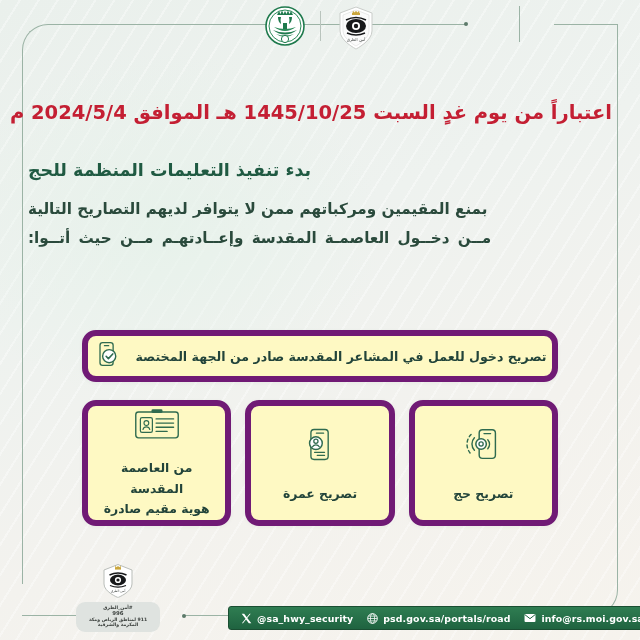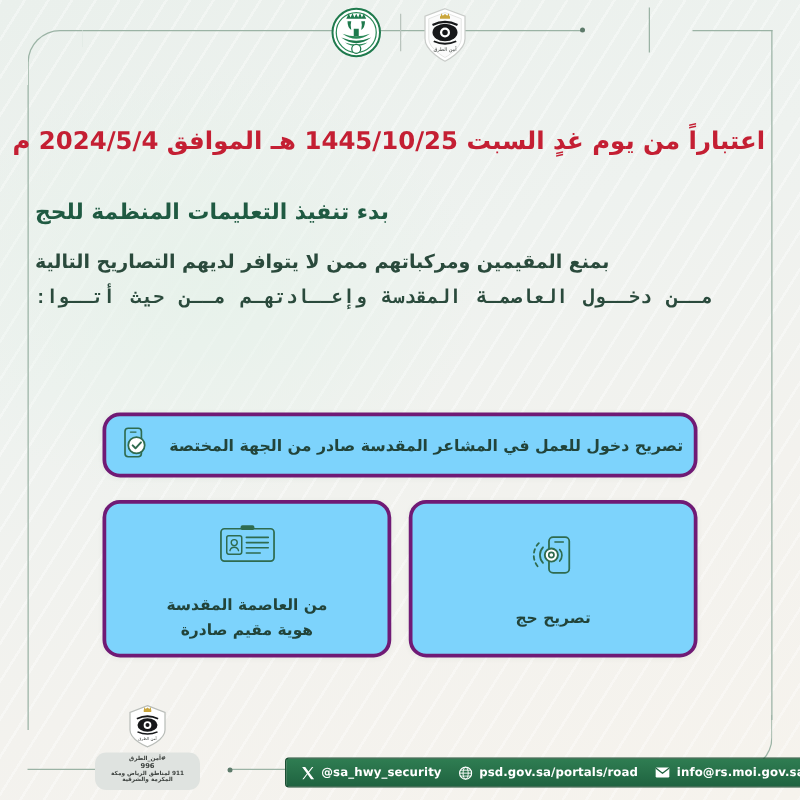--- a/index.html
+++ b/index.html
@@ -121,35 +121,34 @@
   }
   .line-green {
     color: #2a4a3c;
     font-size: 15.2px;
     font-weight: 700;
     line-height: 1.95;
     letter-spacing: .1px;
   }
   .line-green.spread {
     word-spacing: 3px;
-    font-family: Liberation Mono, monospace;
   }
 
   
   .cards-wrap {
     position: absolute;
     left: 0; right: 0;
     top: 330px;
     padding: 0 82px;
     z-index: 5;
   }
 
   .card {
-    background: #7dd3fc;
-    border: 3px solid #701a75;
+    background: #fef9c3;
+    border: 6px solid #701a75;
     border-radius: 14px;
     box-shadow: 0 1px 4px rgba(40,70,55,.05);
   }
 
   .card-wide {
     display: flex;
     flex-direction: row;
     align-items: center;
     justify-content: center;
     gap: 14px;
@@ -350,20 +349,34 @@
           <circle cx="20" cy="21" r="5.5" fill="#ffffff" stroke="#2f6b4f" stroke-width="1.6"></circle>
           <circle cx="20" cy="21" r="2.2" fill="none" stroke="#2f6b4f" stroke-width="1.4"></circle>
           <path d="M13 14.5 a9.5 9.5 0 0 0 0 13" fill="none" stroke="#2f6b4f" stroke-width="1.5" stroke-linecap="round"></path>
           <path d="M9.5 11 a14.5 14.5 0 0 0 0 20.5" fill="none" stroke="#2f6b4f" stroke-width="1.5" stroke-linecap="round" stroke-dasharray="3 3"></path>
           <path d="M27 16.5 a7 7 0 0 1 0 9.5" fill="none" stroke="#2f6b4f" stroke-width="1.4" stroke-linecap="round"></path>
         </svg>
       </span>
       <span class="label">تصريح حج</span>
     </div>
 
+    <div class="card card-sm">
+      <span class="icon-box">
+        <svg viewBox="0 0 44 44" width="40" height="40" aria-hidden="true">
+          <rect x="12" y="5" width="19" height="33" rx="3.5" fill="none" stroke="#2f6b4f" stroke-width="1.5"></rect>
+          <line x1="18" y1="9" x2="26" y2="9" stroke="#2f6b4f" stroke-width="1.3" stroke-linecap="round"></line>
+          <circle cx="17.5" cy="20" r="7" fill="#ffffff" stroke="#2f6b4f" stroke-width="1.6"></circle>
+          <circle cx="17.5" cy="17.8" r="2.3" fill="none" stroke="#2f6b4f" stroke-width="1.4"></circle>
+          <path d="M13.8 24 a4.2 4.2 0 0 1 7.4 0" fill="none" stroke="#2f6b4f" stroke-width="1.4" stroke-linecap="round"></path>
+          <line x1="16" y1="30" x2="27" y2="30" stroke="#2f6b4f" stroke-width="1.4" stroke-linecap="round"></line>
+          <line x1="19" y1="33.5" x2="27" y2="33.5" stroke="#2f6b4f" stroke-width="1.4" stroke-linecap="round"></line>
+        </svg>
+      </span>
+      <span class="label">تصريح عمرة</span>
+    </div>
 
     <div class="card card-sm">
       <span class="icon-box">
         <svg viewBox="0 0 52 38" width="48" height="36" aria-hidden="true">
           <rect x="3" y="6" width="46" height="28" rx="3" fill="none" stroke="#2f6b4f" stroke-width="1.5"></rect>
           <rect x="20" y="3" width="12" height="4" rx="1.6" fill="#2f6b4f"></rect>
           <rect x="8" y="12" width="13" height="16" rx="1.8" fill="none" stroke="#2f6b4f" stroke-width="1.3"></rect>
           <circle cx="14.5" cy="18" r="2.6" fill="none" stroke="#2f6b4f" stroke-width="1.2"></circle>
           <path d="M10.8 25 a3.8 3.8 0 0 1 7.4 0" fill="none" stroke="#2f6b4f" stroke-width="1.2" stroke-linecap="round"></path>
           <line x1="25" y1="13.5" x2="44" y2="13.5" stroke="#2f6b4f" stroke-width="1.4" stroke-linecap="round"></line>

